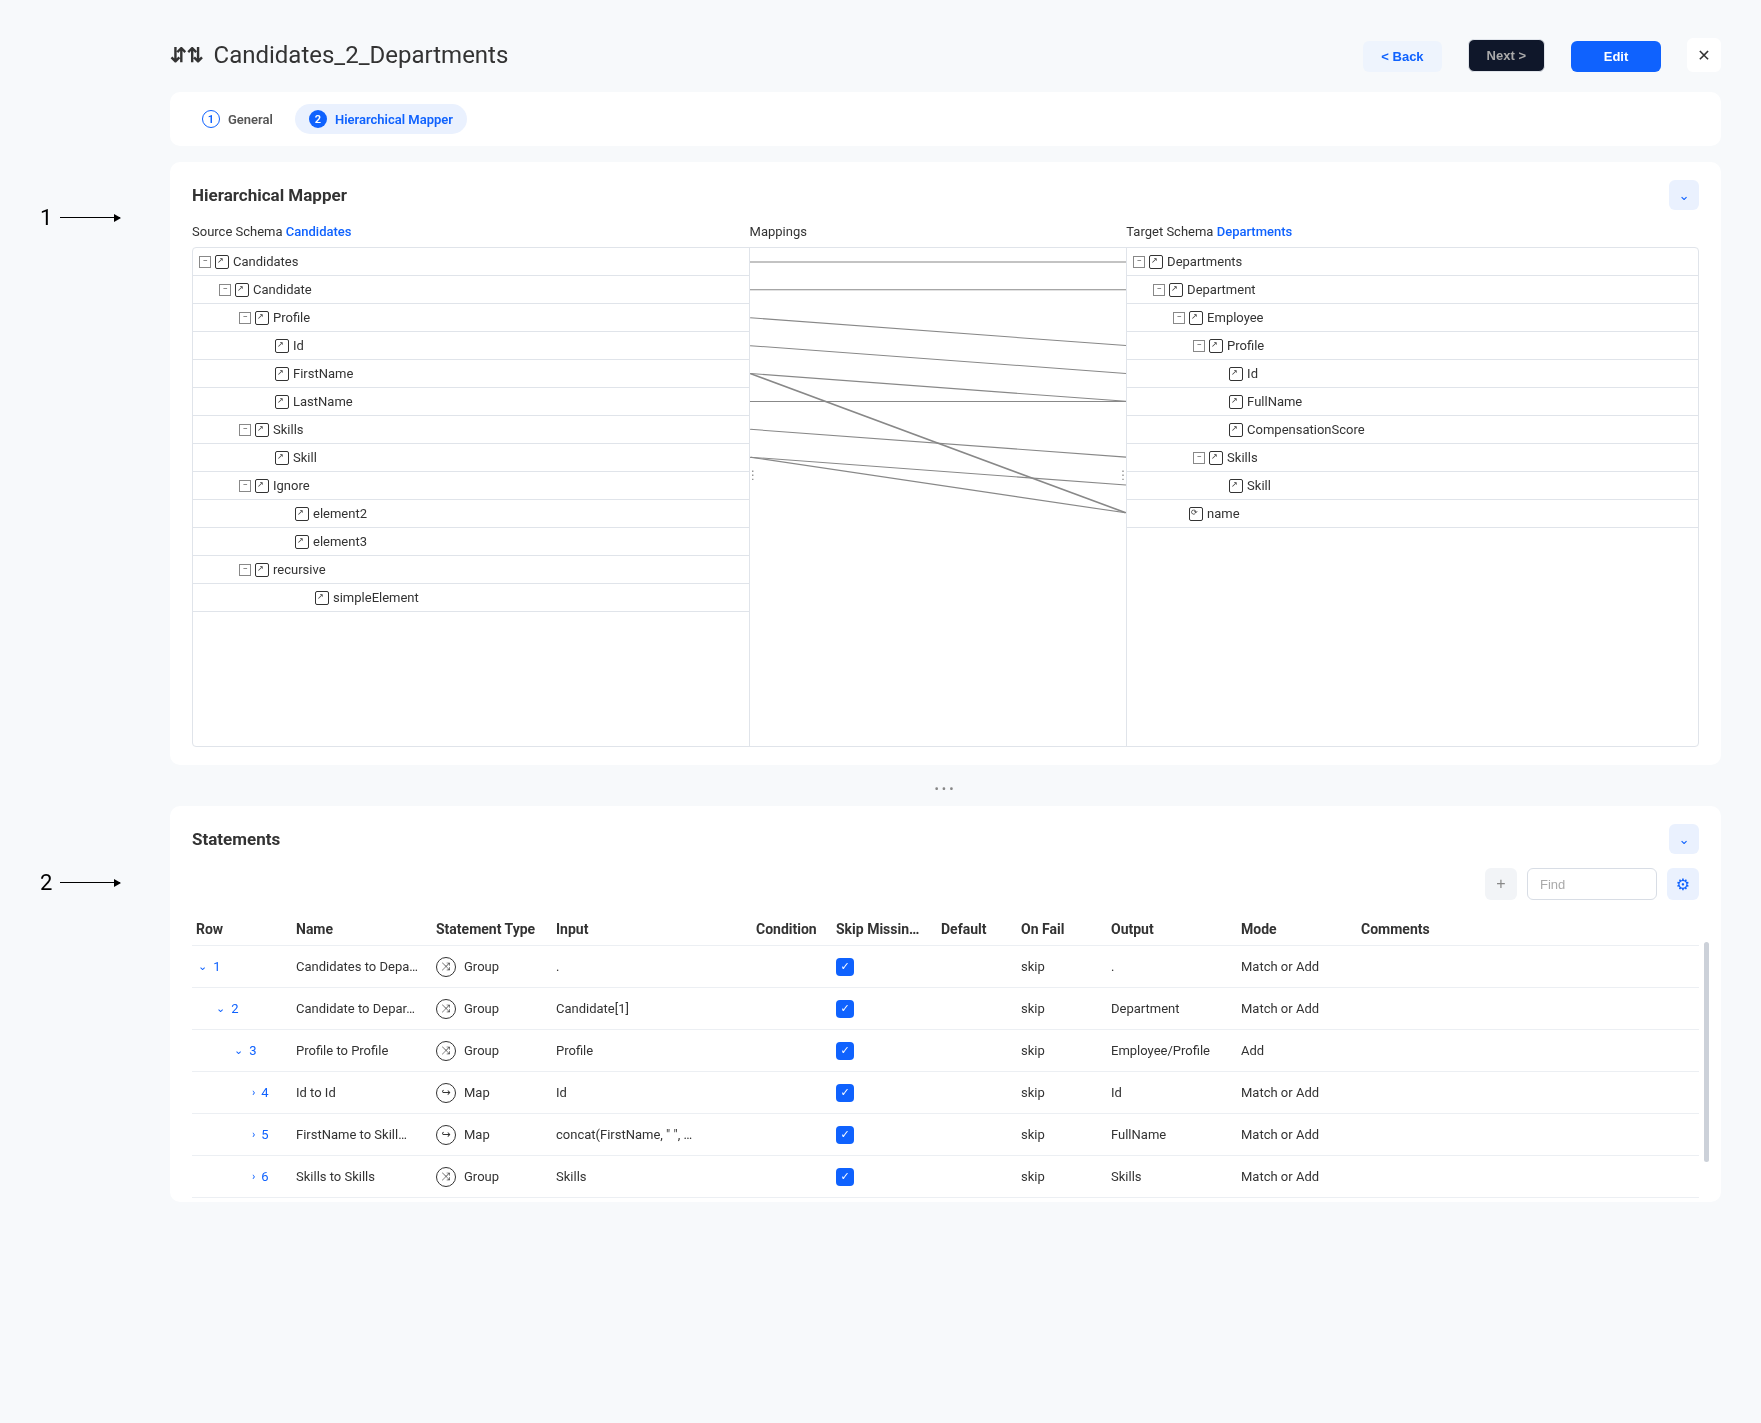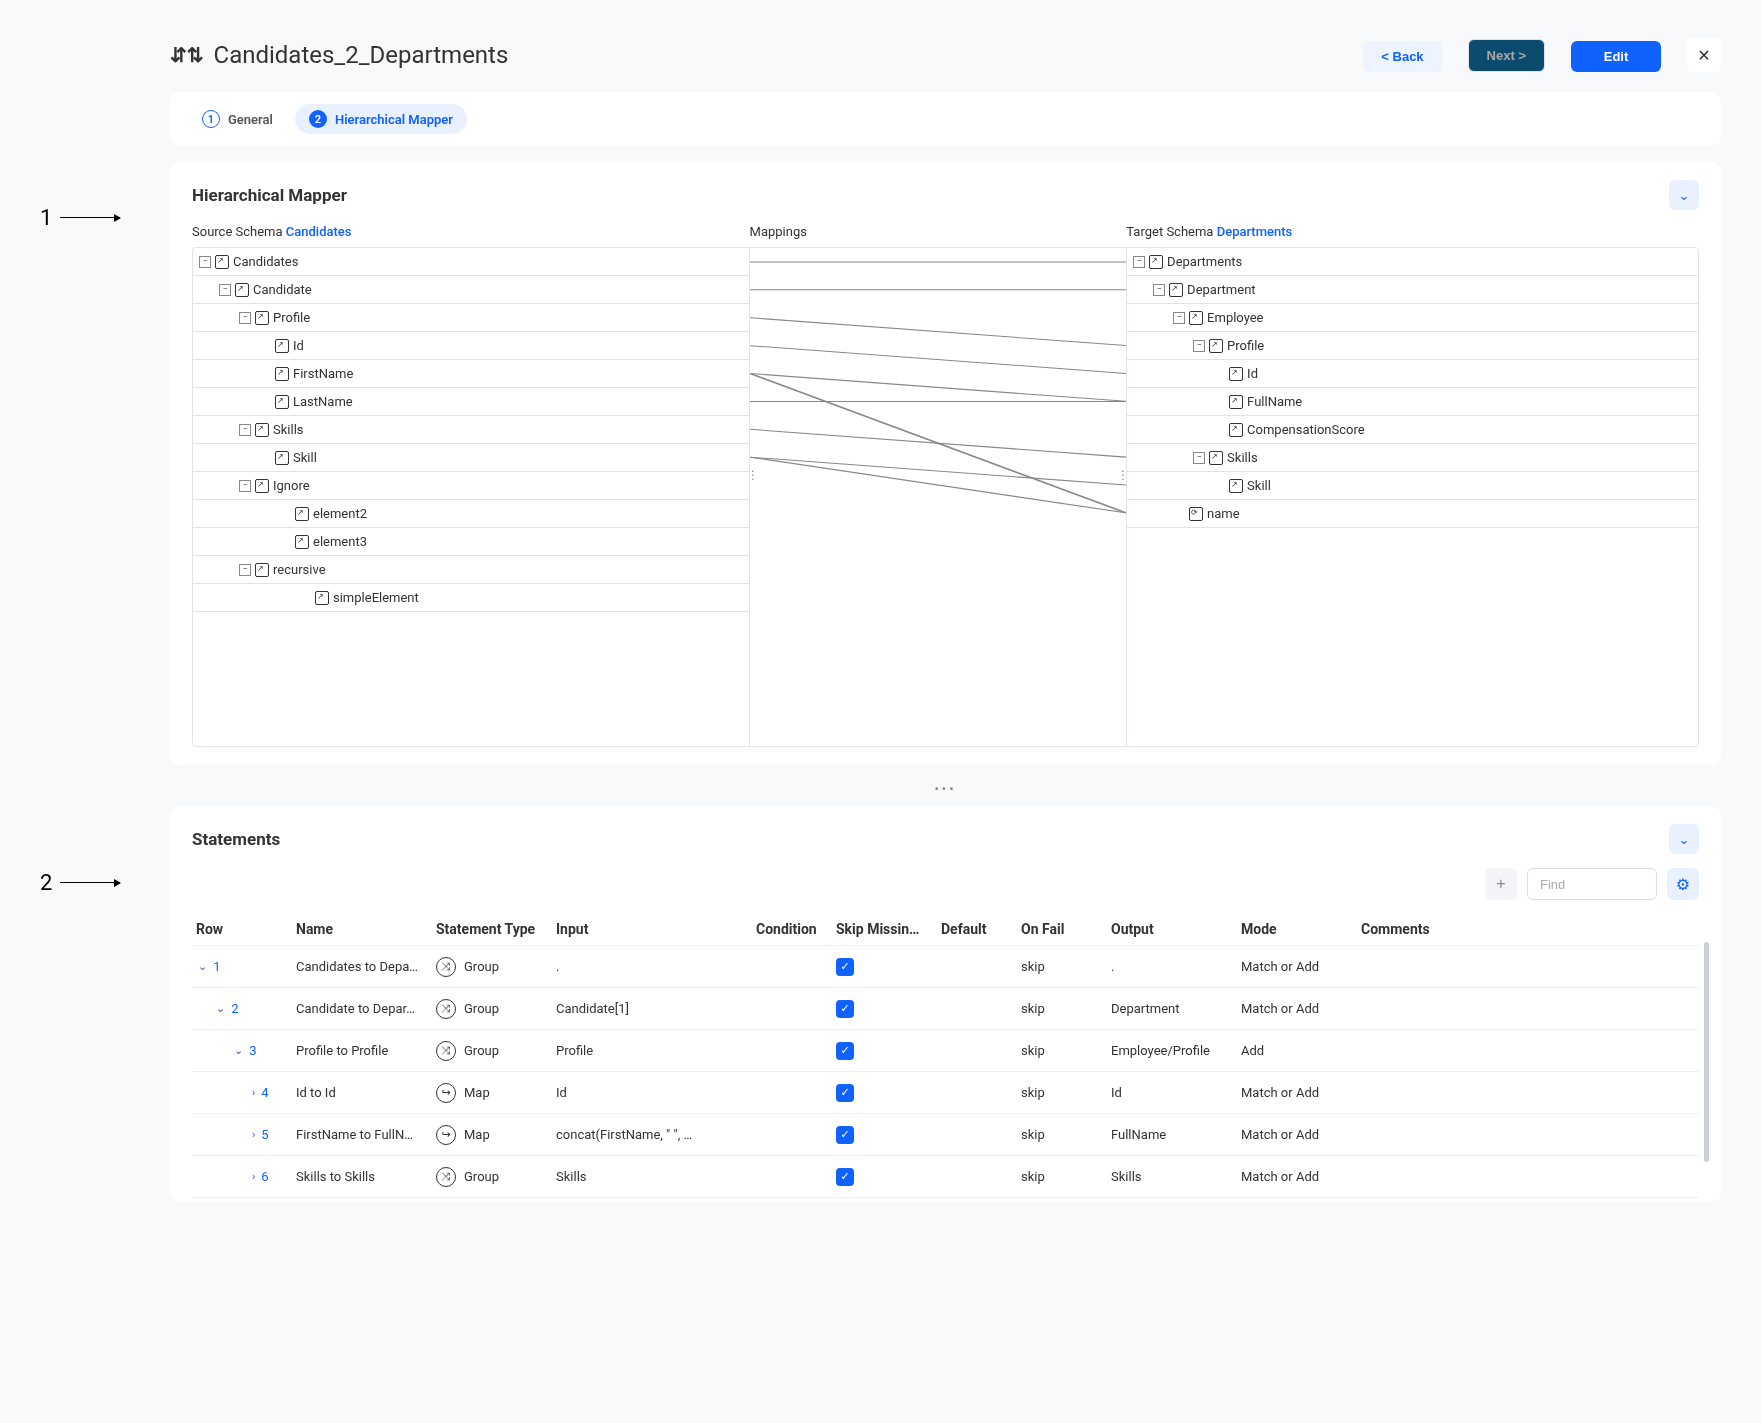--- a/index.html
+++ b/index.html
@@ -52,21 +52,21 @@
   .header-right { display: flex; align-items: flex-end; gap: 26px; }
   .btn {
     border-radius: 6px;
     padding: 8px 18px;
     font-size: 13px;
     font-weight: 600;
     border: none;
     cursor: pointer;
   }
   .btn-back { background: #eef4fd; color: #0f62fe; }
-  .btn-next { background: #0c4a6e; color: #aaa; border: 1px solid #e0e4ea; }
+  .btn-next { background: #0f172a; color: #aaa; border: 1px solid #e0e4ea; }
   .btn-edit { background: #0f62fe; color: #fff; min-width: 90px; }
   .btn-close {
     width: 34px; height: 34px;
     background: #fff;
     border-radius: 6px;
     display: flex; align-items: center; justify-content: center;
     font-size: 16px; color: #333; cursor: pointer;
     border: none;
   }
   .card {
@@ -532,21 +532,21 @@
             <div>skip</div>
             <div>Id</div>
             <div>Match or Add</div>
             <div></div>
           </div>
           <div class="stmt-row">
             <div class="row-expand" style="padding-left:60px">
               <span class="caret">›</span>
               <span>5</span>
             </div>
-            <div>FirstName to FullN…</div>
+            <div>FirstName to Skill…</div>
             <div class="type-cell">
               <span class="type-icon">↪</span>
               <span>Map</span>
             </div>
             <div>concat(FirstName, " ", …</div>
             <div></div>
             <div>
               <span class="skip-check">✓</span>
             </div>
             <div></div>

